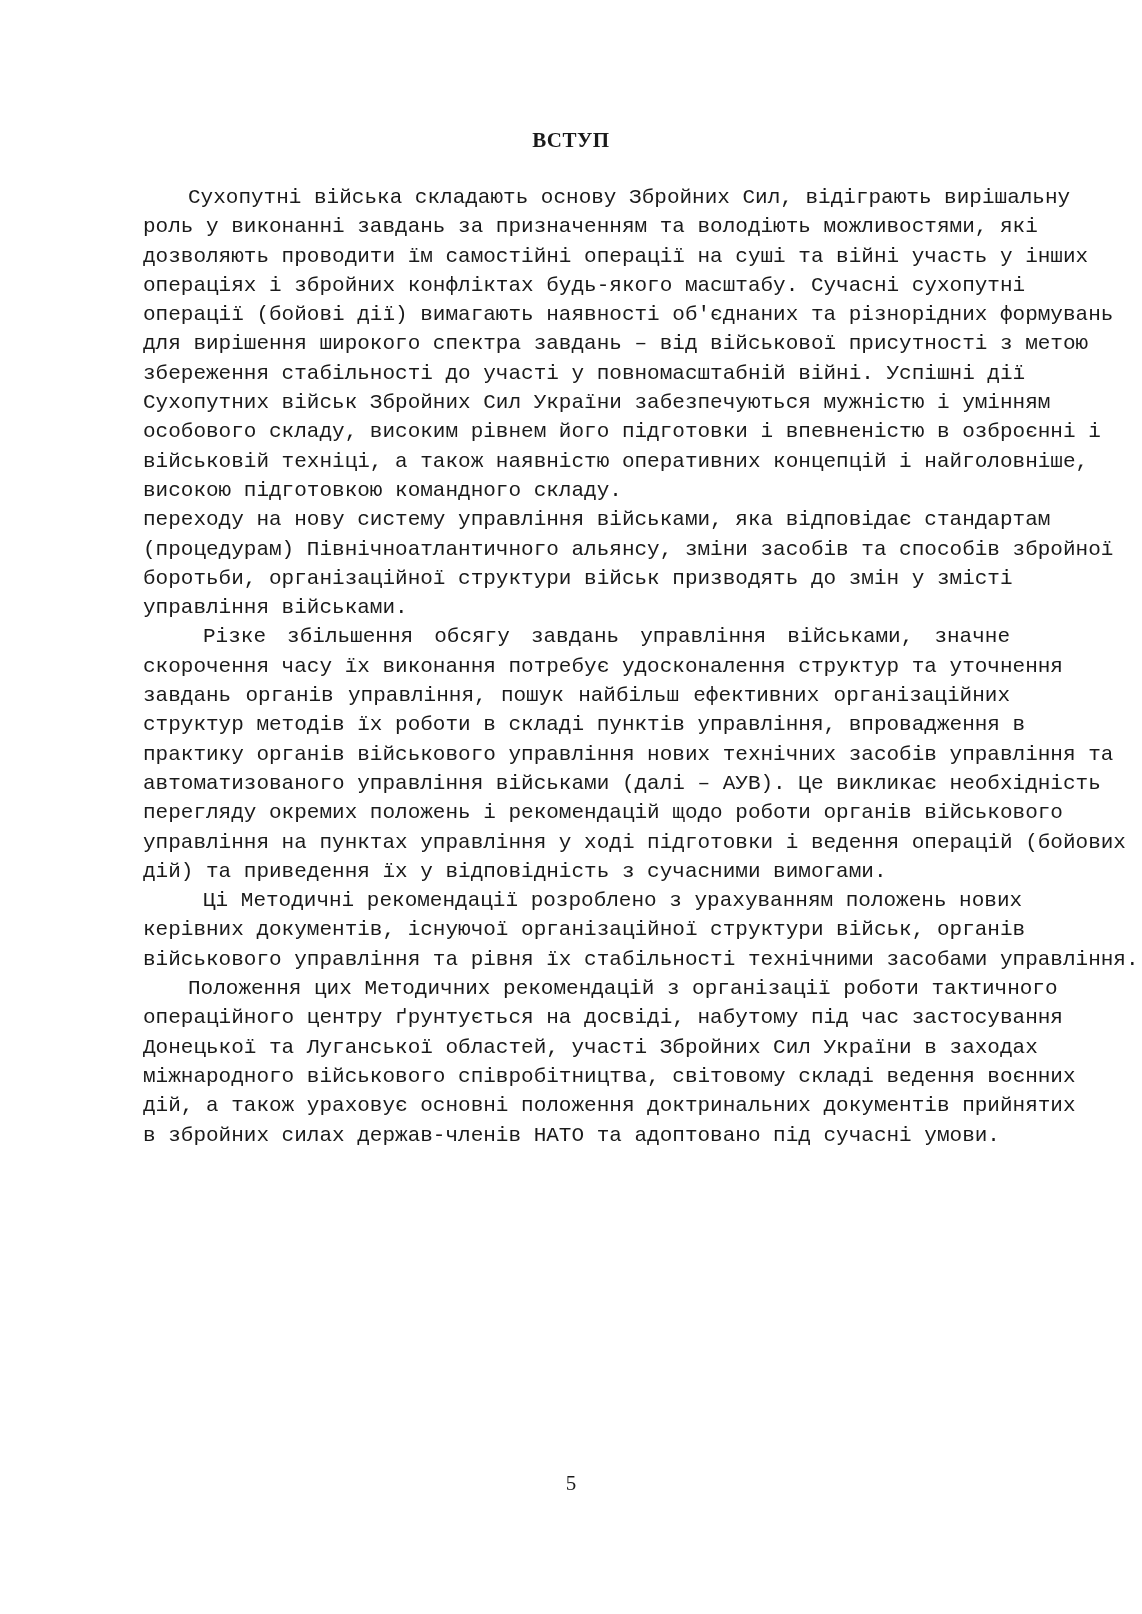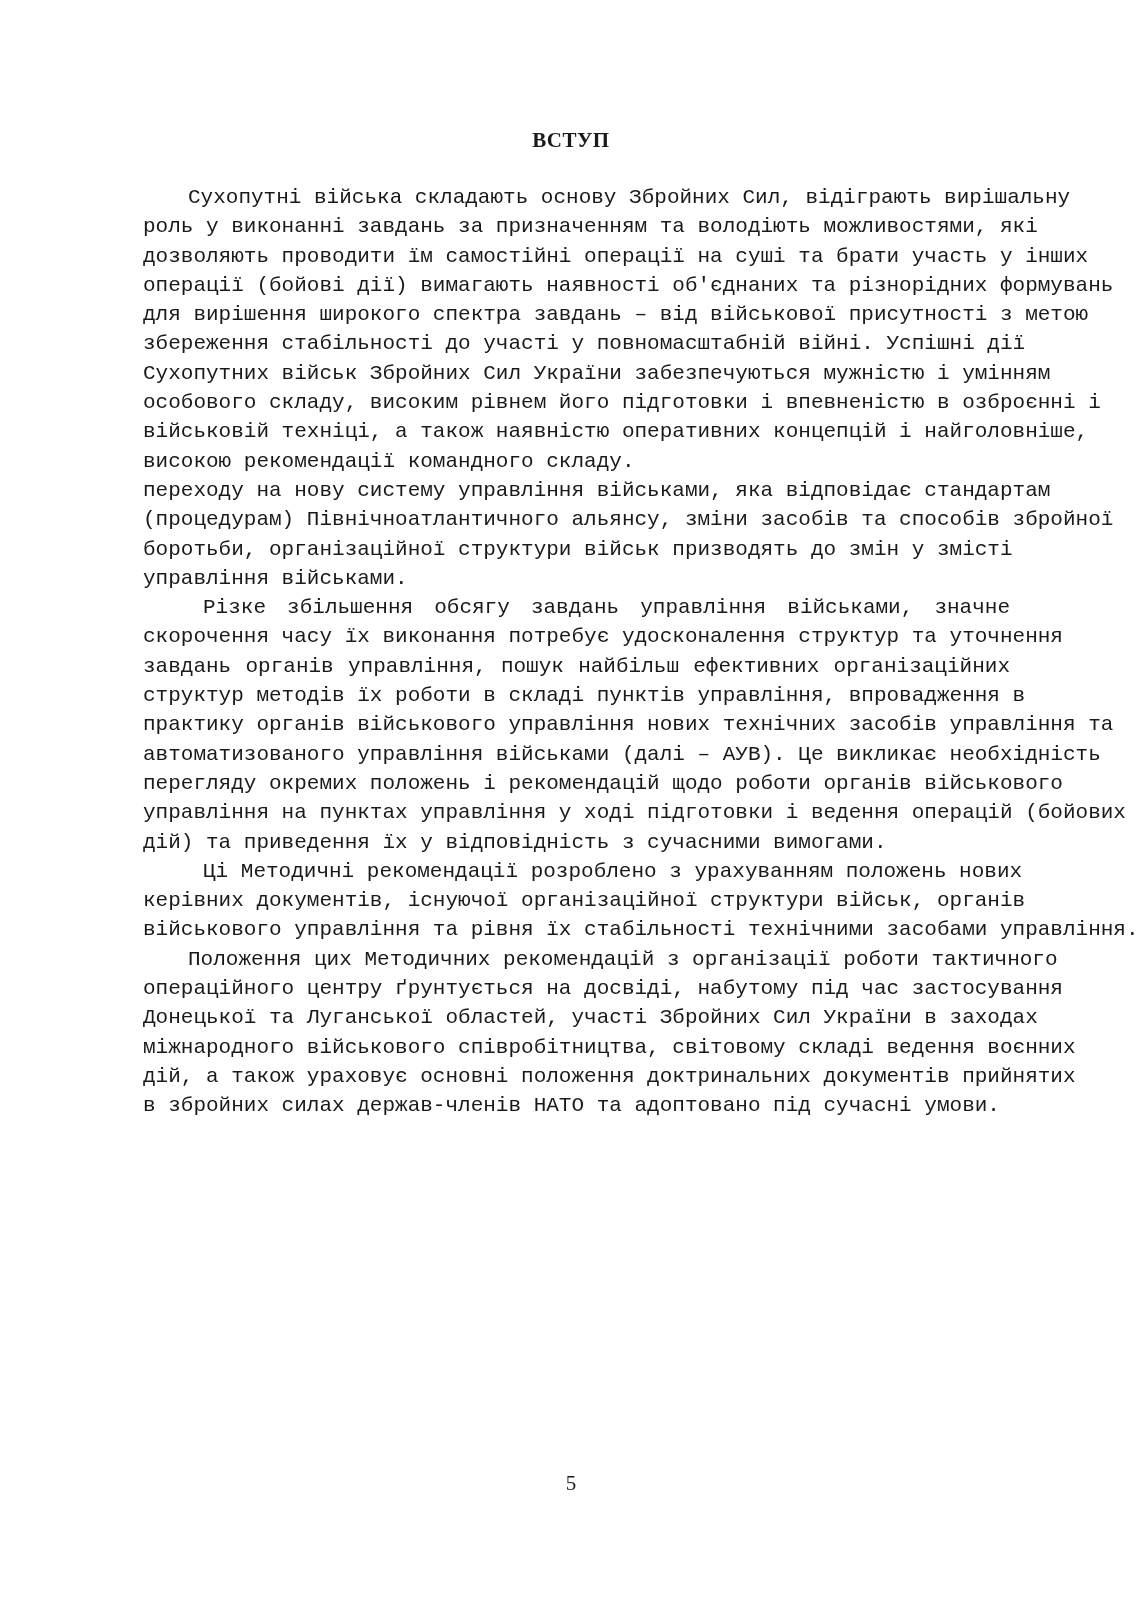--- a/index.html
+++ b/index.html
@@ -33,28 +33,29 @@
 <body>
 
 <div class="page">
   <div class="title">ВСТУП</div>
 
   <div class="body">
 
     <div>
       <span class="line indent">Сухопутні війська складають основу Збройних Сил, відіграють вирішальну</span>
       <span class="line">роль у виконанні завдань за призначенням та володіють можливостями, які</span>
-      <span class="line">дозволяють проводити їм самостійні операції на суші та  брати участь у інших</span>
+      <span class="line">дозволяють проводити їм самостійні операції на суші та  війні участь у інших</span>
+      <span class="line">операціях і збройних конфліктах будь-якого масштабу. Сучасні сухопутні</span>
       <span class="line">операції (бойові дії) вимагають наявності об'єднаних та різнорідних формувань</span>
       <span class="line">для вирішення широкого спектра завдань – від військової присутності з метою</span>
       <span class="line">збереження стабільності до участі у повномасштабній війні. Успішні дії</span>
       <span class="line">Сухопутних військ Збройних Сил України забезпечуються мужністю і умінням</span>
       <span class="line">особового складу, високим рівнем його підготовки і впевненістю в озброєнні і</span>
       <span class="line">військовій техніці, а також наявністю оперативних концепцій і найголовніше,</span>
-      <span class="line last">високою рекомендації командного складу.</span>
+      <span class="line last">високою підготовкою командного складу.</span>
     </div>
 
     <div>
       <span class="line">переходу на нову систему управління військами, яка відповідає стандартам</span>
       <span class="line">(процедурам) Північноатлантичного альянсу, зміни засобів та способів збройної</span>
       <span class="line">боротьби, організаційної структури військ призводять до змін у змісті</span>
       <span class="line last">управління військами.</span>
     </div>
 
     <div>

